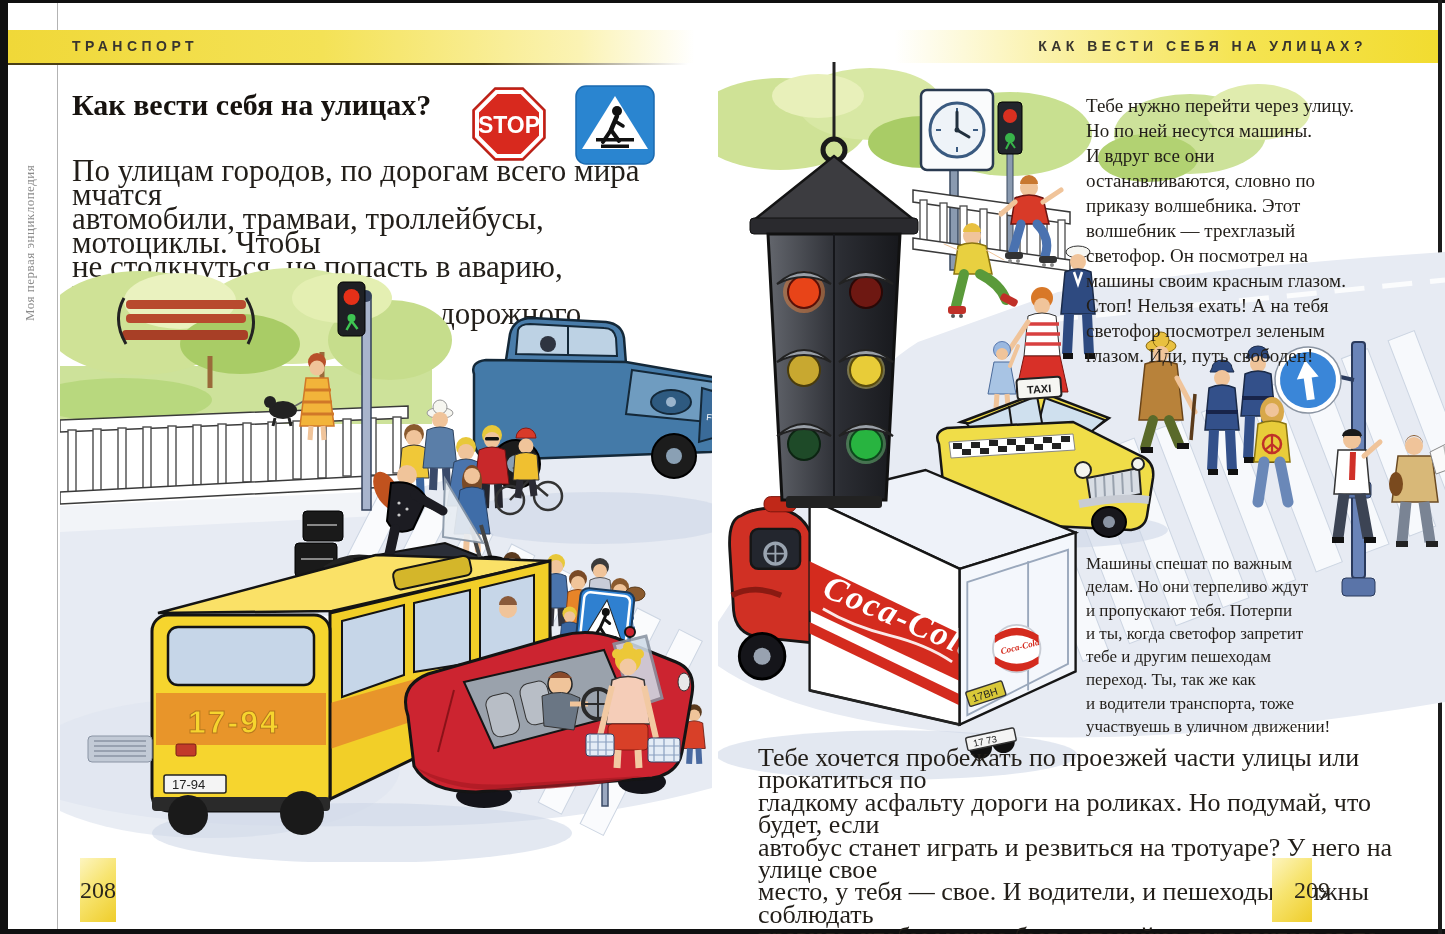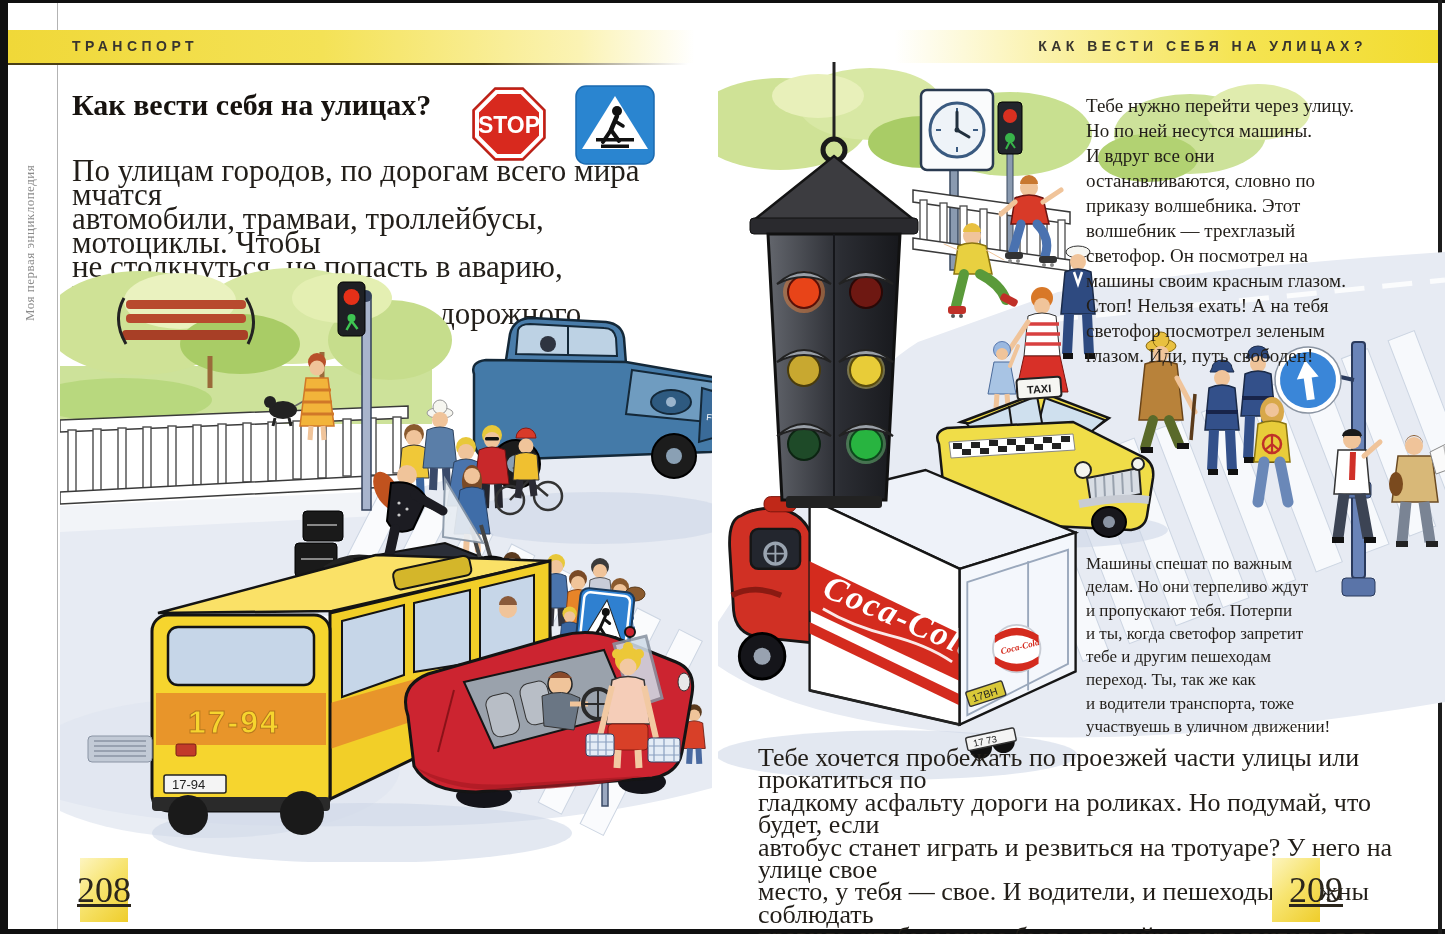--- a/index.html
+++ b/index.html
@@ -34,24 +34,24 @@
   .lp-intro { position:absolute; left:72px; top:159px; width:600px; font-size:31px; line-height:23.9px;
     white-space:pre-line; color:#221e19; }
 
   
   .rp-col { position:absolute; white-space:pre-line; color:#221e19; }
   .rp-para-top { left:1086px; top:93px; width:320px; font-size:19px; line-height:25px; }
   .rp-para-mid { left:1086px; top:552px; width:324px; font-size:17px; line-height:23.3px; }
   .rp-para-bottom { left:758px; top:747px; width:655px; font-size:26px; line-height:22.4px; }
 
   
-  .pagenum { position:absolute; top:858px; width:48px; height:64px;
+  .pagenum { position:absolute; top:858px; width:36px; height:64px;
     background:linear-gradient(135deg,#fdf5c0 0%,#f7e470 45%,#efcd2a 100%);
     display:flex; align-items:center; justify-content:center;
-    font-size:36px; color:#2b261c;text-decoration:underline; }
+    font-size:24px; color:#2b261c; }
   .pagenum.l { left:80px; }
   .pagenum.r { left:1272px;padding-left:40px; }
 
   .road-signs { position:absolute; left:470px; top:85px; width:186px; height:80px; }
 
   svg text { user-select:none; }
   .illu { position:absolute; }
   .illu-left { left:60px; top:268px; }
   .illu-right { left:718px; top:62px; }
 </style>

